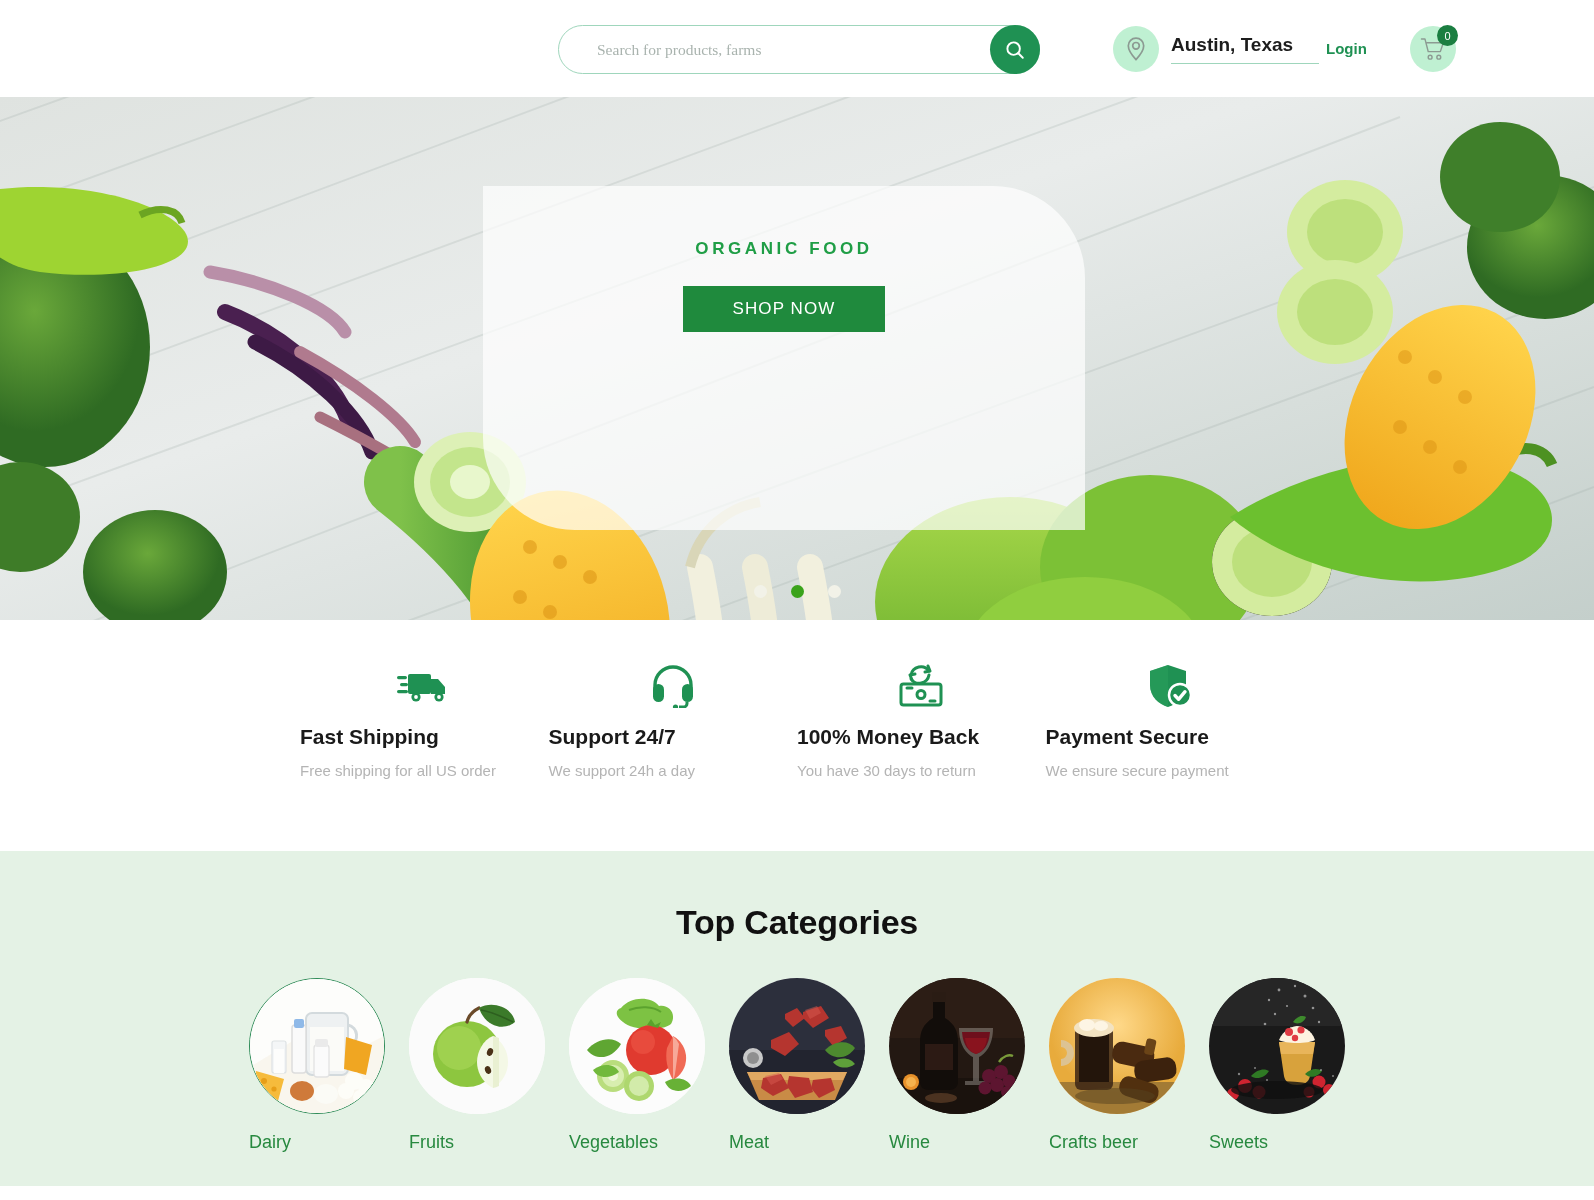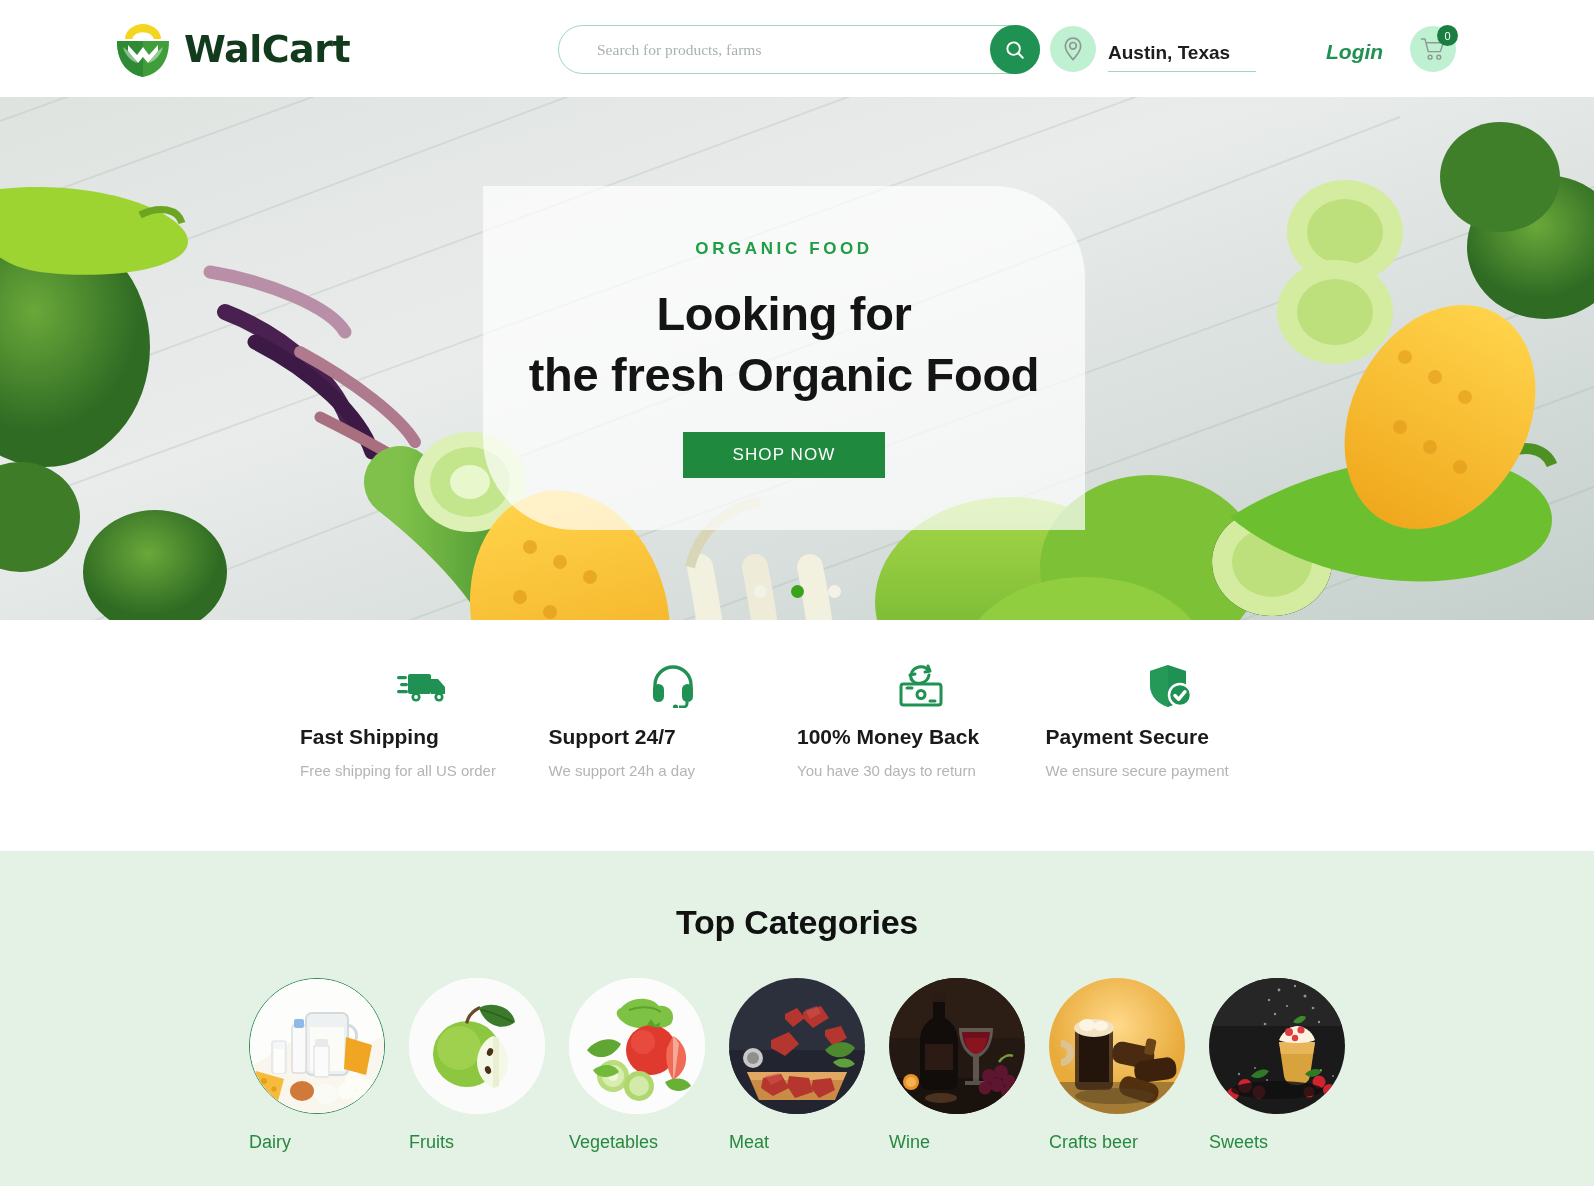--- a/index.html
+++ b/index.html
@@ -74,24 +74,24 @@
     background: #1f9153;
     border: none;
     cursor: pointer;
     display: flex;
     align-items: center;
     justify-content: center;
   }
 
   .location-wrap {
     position: absolute;
-    left: 1050px;
+    left: 1113px;
     top: 26px;
     display: flex;
-    align-items: flex-end;
+    align-items: center;
     gap: 12px;
   }
   .pin-circle {
     width: 46px; height: 46px;
     border-radius: 50%;
     background: #bff0d2;
     display: flex; align-items: center; justify-content: center;
   }
   .location-field {
     border: none;
@@ -103,26 +103,25 @@
     font-size: 19px;
     font-weight: bold;
     color: #1d1d1d;
     font-family: "Liberation Sans", sans-serif;
   }
 
   .login-link {
     position: absolute;
     left: 1326px;
     top: 40px;
-    font-size: 21px;
+    font-size: 15px;
     font-weight: bold;
     color: #1f9153;
     text-decoration: none;
     cursor: pointer;
-    font-style: italic;
   }
 
   .cart-wrap {
     position: absolute;
     left: 1410px;
     top: 26px;
     width: 46px; height: 46px;
     border-radius: 50%;
     background: #bff0d2;
     display: flex; align-items: center; justify-content: center;
@@ -269,31 +268,20 @@
     font-size: 18px;
     color: #27893f;
   }
   .footer-pad { height: 45px; background: #fff; }
 </style>
 </head>
 <body>
 
 <div class="header">
 
-  <div class="logo-wrap">
-    <svg class="logo-mark" viewBox="0 0 62 56">
-      <path d="M13 18 A18 15 0 0 1 49 18 L42 18 A11.5 9.5 0 0 0 20 18 Z" fill="#f4d520"></path>
-      <path d="M5 20 H57 C57 42 46 53 31 56 C16 53 5 42 5 20 Z" fill="#3f9e3a"></path>
-      <path d="M5 20 H31 V56 C16 53 5 42 5 20 Z" fill="#2e8b33"></path>
-      <path d="M16 24 L25 34 L31 26 L37 34 L46 24 L46 30 L36 42 L31 36 L26 42 L16 30 Z" fill="#ffffff"></path>
-      <path d="M11 26 C18 31 22 36 25 42 C19 40 13 34 11 26 Z" fill="#ffffff" opacity="0.45"></path>
-      <path d="M51 26 C44 31 40 36 37 42 C43 40 49 34 51 26 Z" fill="#ffffff" opacity="0.45"></path>
-    </svg>
-    <span class="logo-text">WalCart</span>
-  </div>
 
   <div class="search-wrap">
     <div class="search-box">
       <input class="search-input" type="text" placeholder="Search for products, farms" style="">
     </div>
     <button class="search-btn">
       <svg width="22" height="22" viewBox="0 0 24 24" fill="none" stroke="#ffffff" stroke-width="2.1">
         <circle cx="10.5" cy="10.5" r="6.8"></circle>
         <line x1="15.6" y1="15.6" x2="20.5" y2="20.5" stroke-linecap="round"></line>
       </svg>
@@ -422,24 +410,20 @@
         <circle cx="1430" cy="350" r="7"></circle>
         <circle cx="1460" cy="370" r="7"></circle>
     </g>
 
     <ellipse cx="1545" cy="150" rx="78" ry="72" fill="url(#broc)"></ellipse>
     <ellipse cx="1500" cy="80" rx="60" ry="55" fill="#3f7f2a"></ellipse>
   </svg>
 
   <div class="hero-card">
     <div class="hero-kicker">ORGANIC FOOD</div>
-    <div class="hero-title">
-      <div>Looking for</div>
-      <div>the fresh Organic Food</div>
-    </div>
     <button class="shop-now">SHOP NOW</button>
   </div>
 
   <div class="dots">
     <span class="dot"></span>
     <span class="dot active"></span>
     <span class="dot"></span>
   </div>
 </div>
 

